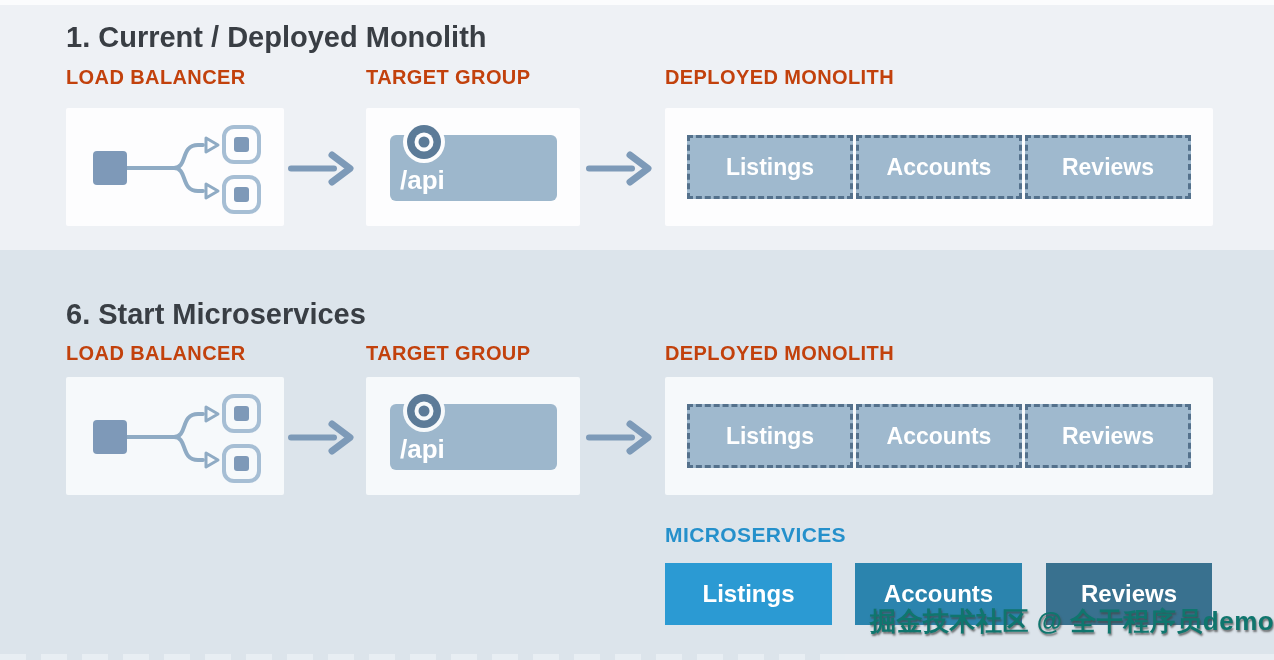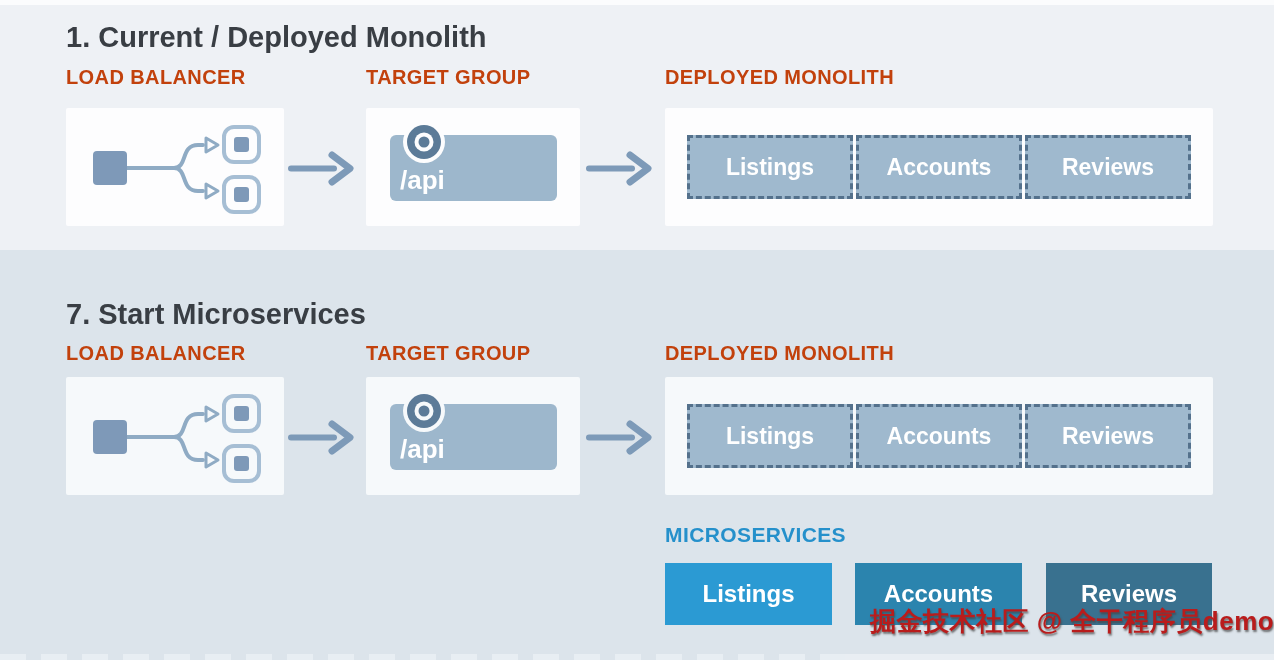--- a/index.html
+++ b/index.html
@@ -36,21 +36,21 @@
 
   .micro-label{position:absolute;font-size:21px;font-weight:bold;color:#2590cb;letter-spacing:.4px;}
   .micro-box{
     position:absolute;top:563px;height:62px;
     display:flex;align-items:center;justify-content:center;
     color:#ffffff;font-weight:bold;font-size:24px;
   }
 
   .watermark{
     position:absolute;left:870px;top:604px;
-    font-size:26px;font-weight:bold;color:#b91c1c;
+    font-size:26px;font-weight:bold;color:#0f766e;
     text-shadow:1px 2px 2px rgba(70,70,70,.75);
     white-space:nowrap;letter-spacing:.5px;
   }
 
   .edge-dashes{
     position:absolute;left:0;top:654px;width:845px;height:6px;
     background:repeating-linear-gradient(90deg,#e8eef3 0 26px,transparent 26px 41px);
   }
   .edge-solid{position:absolute;left:845px;top:654px;width:429px;height:6px;background:#e9eef3;}
 </style>
@@ -109,21 +109,21 @@
   </svg>
 
   <div class="card" style="left:665px;top:108px;width:548px;height:118px;">
     <div class="mono-row">
       <div class="mono-cell">Listings</div>
       <div class="mono-cell">Accounts</div>
       <div class="mono-cell">Reviews</div>
     </div>
   </div>
 
-  <div class="title" style="left:66px;top:287px;">7. Start Microservices</div>
+  <div class="title" style="left:66px;top:287px;">6. Start Microservices</div>
 
   <div class="col-label" style="left:66px;top:342px;">LOAD BALANCER</div>
   <div class="col-label" style="left:366px;top:342px;">TARGET GROUP</div>
   <div class="col-label" style="left:665px;top:342px;">DEPLOYED MONOLITH</div>
 
   <div class="card s2" style="left:66px;top:377px;width:218px;height:118px;">
     <svg width="218" height="118" viewBox="0 0 218 118">
       <rect x="27" y="43" width="34" height="34" rx="4" fill="#7e99b8"></rect>
       <path d="M61,60 H110" stroke="#8fabc4" stroke-width="4" fill="none"></path>
       <path d="M108,60 C122,60 114,37 132,37 L137,37" stroke="#8fabc4" stroke-width="4" fill="none" stroke-linecap="round"></path>

